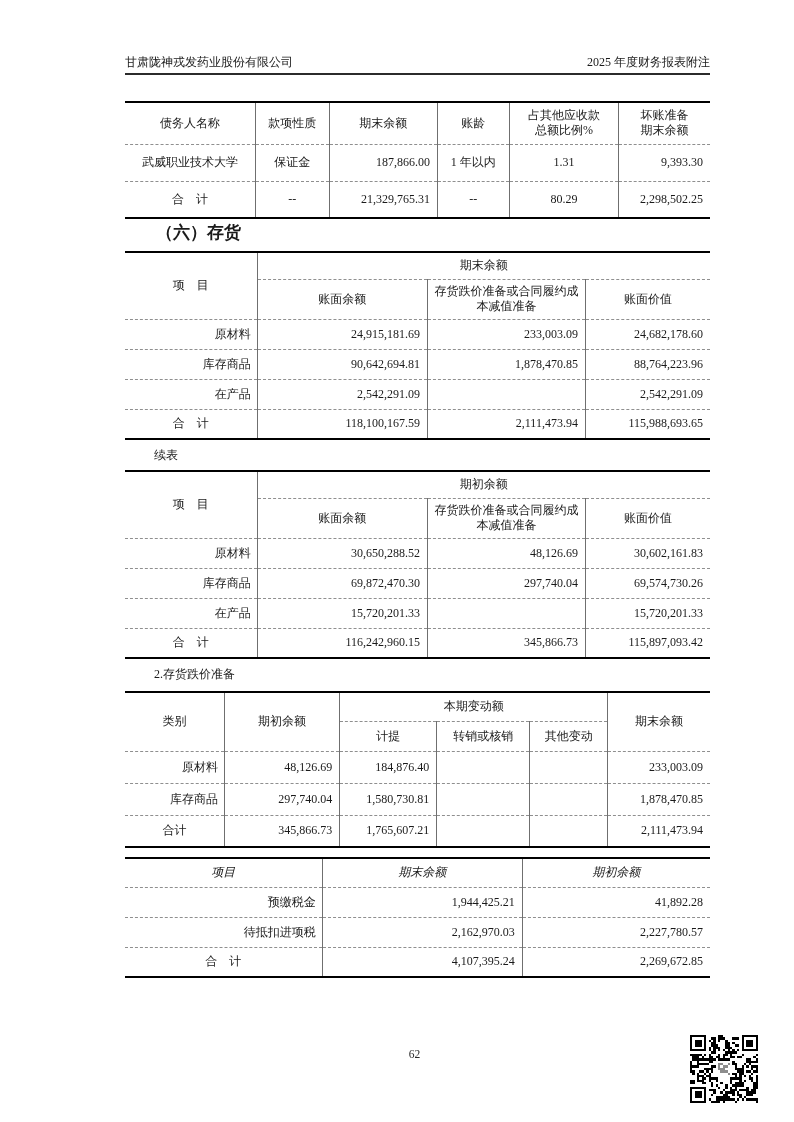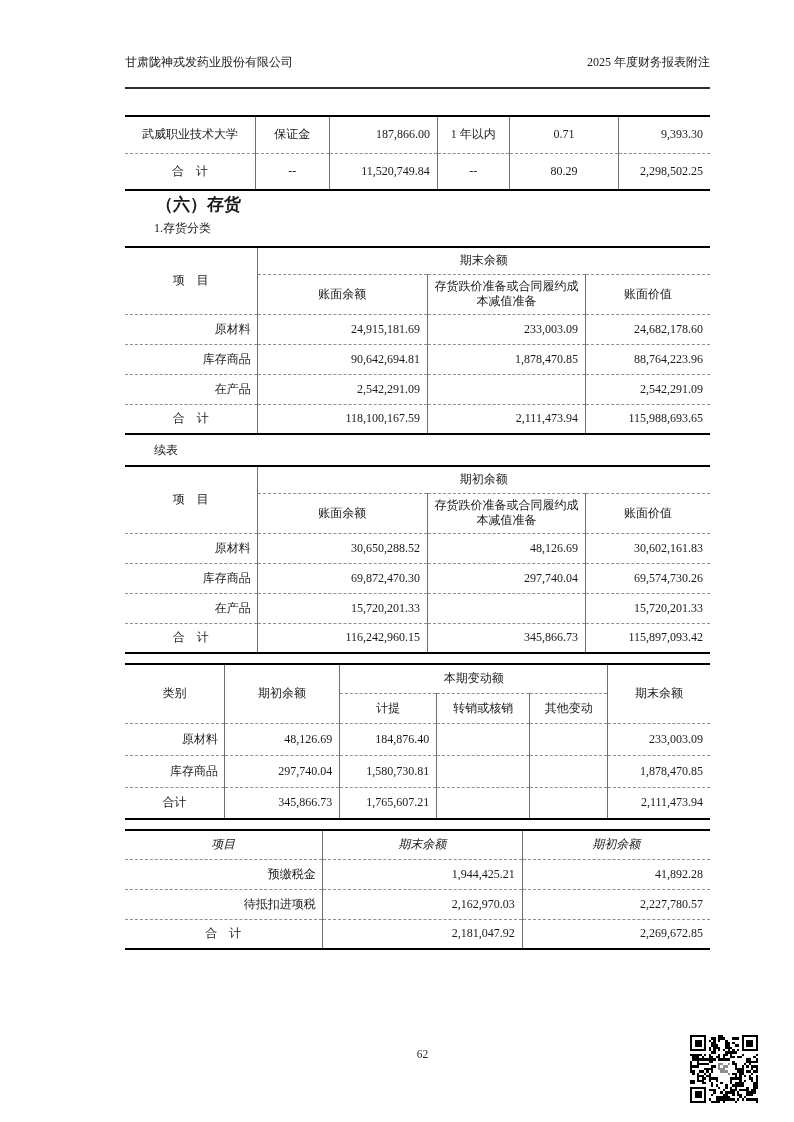--- a/index.html
+++ b/index.html
@@ -10,21 +10,21 @@
     color:#1a1a1a;
     font-family:"Liberation Serif","DejaVu Serif",serif;
     font-size:12px;
   }
   .page { position:relative; width:794px; height:1122px; overflow:hidden; background:#fff; }
   .content { position:absolute; left:125px; top:0; width:585px; }
 
   
   .doc-header {
     display:flex; justify-content:space-between; align-items:flex-start;
-    padding-top:54px; padding-bottom:17px;
+    padding-top:54px; padding-bottom:3px;
     border-bottom:2px solid #2b2b2b;
     font-size:12px; line-height:16px;
   }
 
   
   table {
     width:100%; border-collapse:collapse; table-layout:fixed;
     border-top:2px solid #000; border-bottom:2px solid #000;
     font-size:12px;
   }
@@ -64,21 +64,21 @@
   .sec-heading {
     font-weight:bold; font-size:17px; line-height:16px;
     padding-left:31px; margin-top:6px;
   }
   .sub-heading {
     font-size:12px; line-height:15px;
     padding-left:29px; margin-top:8px;
   }
 
   .page-number {
-    position:absolute; left:130px; top:1048px; width:585px;
+    position:absolute; left:122px; top:1048px; width:585px;
     text-align:center; font-size:11.5px; color:#2a2a2a;
   }
   .qr {
     position:absolute; left:690px; top:1035px;
     width:68px; height:68px;
   }
   .qr svg { width:68px; height:68px; shape-rendering:crispEdges; display:block; }
 </style>
 </head>
 <body>
@@ -94,41 +94,50 @@
     <table class="t1">
       <colgroup>
         <col style="width:22.3%">
           <col style="width:12.6%">
           <col style="width:18.5%">
         <col style="width:12.3%">
           <col style="width:18.7%">
           <col style="width:15.6%">
       </colgroup>
       <tbody>
+          <tr class="hdr">
+        <th class="first-col c">债务人名称</th>
+        <th class="c">款项性质</th>
+        <th class="c">期末余额</th>
+        <th class="c">账龄</th>
+        <th class="c pre">占其他应收款
+总额比例%</th>
+        <th class="c pre">坏账准备
+期末余额</th>
+      </tr>
       <tr class="data">
         <td class="first-col c">武威职业技术大学</td>
         <td class="c">保证金</td>
         <td class="r">187,866.00</td>
         <td class="c">1 年以内</td>
-        <td class="c">0.71</td>
+        <td class="c">1.31</td>
         <td class="r">9,393.30</td>
       </tr>
       <tr class="data last">
         <td class="first-col c">合　计</td>
         <td class="c">--</td>
-        <td class="r">11,520,749.84</td>
+        <td class="r">21,329,765.31</td>
         <td class="c">--</td>
         <td class="c">80.29</td>
         <td class="r">2,298,502.25</td>
       </tr>
     </tbody>
       </table>
 
     <div class="sec-heading">（六）存货</div>
-    <div class="sub-heading">1.存货分类</div>
 
     <table class="inv t2">
       <colgroup>
         <col style="width:22.6%">
           <col style="width:29.1%">
           <col style="width:27.0%">
           <col style="width:21.3%">
       </colgroup>
       <tbody>
           <tr class="span-hdr">
@@ -206,20 +215,21 @@
       </tr>
       <tr class="data last">
         <td class="first-col c">合　计</td>
         <td class="r">116,242,960.15</td>
         <td class="r">345,866.73</td>
         <td class="r">115,897,093.42</td>
       </tr>
     </tbody>
       </table>
 
+    <div class="sub-heading">2.存货跌价准备</div>
 
     <table class="t4">
       <colgroup>
         <col style="width:17.0%">
           <col style="width:19.7%">
           <col style="width:16.6%">
         <col style="width:15.9%">
           <col style="width:13.3%">
           <col style="width:17.5%">
       </colgroup>
@@ -280,21 +290,21 @@
         <td class="r">1,944,425.21</td>
         <td class="r">41,892.28</td>
       </tr>
       <tr class="data">
         <td class="first-col l">待抵扣进项税</td>
         <td class="r">2,162,970.03</td>
         <td class="r">2,227,780.57</td>
       </tr>
       <tr class="data last">
         <td class="first-col c">合　计</td>
-        <td class="r">2,181,047.92</td>
+        <td class="r">4,107,395.24</td>
         <td class="r">2,269,672.85</td>
       </tr>
     </tbody>
       </table>
 
   </div>
 
   <div class="page-number">62</div>
 
   <div class="qr">

